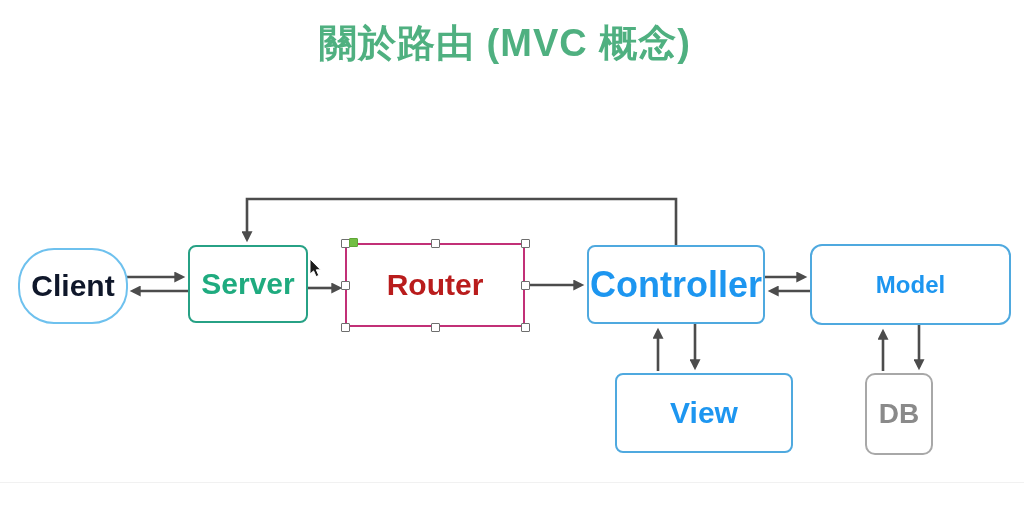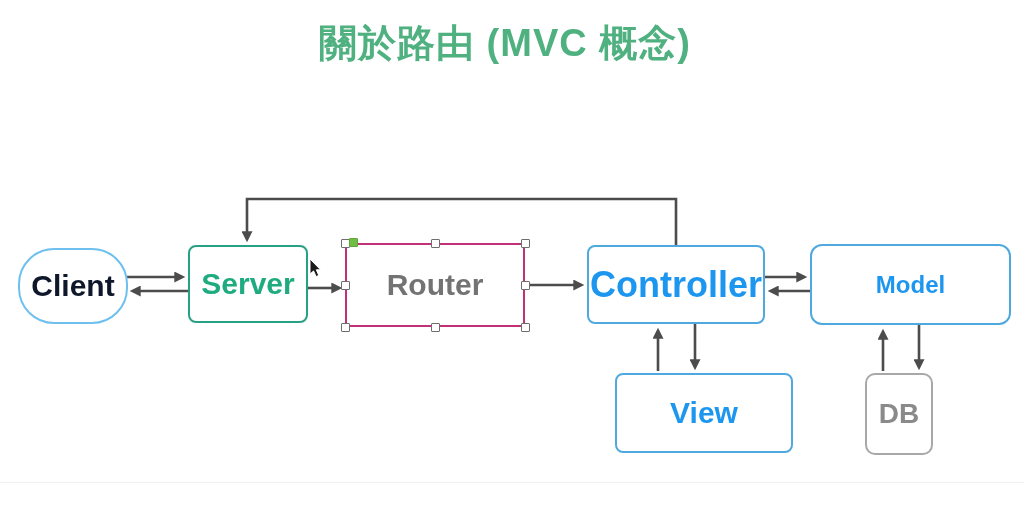--- a/index.html
+++ b/index.html
@@ -14,21 +14,21 @@
   .node{
     position:absolute;display:flex;align-items:center;justify-content:center;
     background:#ffffff;box-sizing:border-box;font-weight:bold;
   }
   .node .lbl{pointer-events:none;}
   #n-client{left:18px;top:248px;width:110px;height:76px;border:2.5px solid #6EC1EE;
     border-radius:36px;color:#0f172a;font-size:30px;}
   #n-server{left:188px;top:245px;width:120px;height:78px;border:2.5px solid #27A185;
     border-radius:8px;color:#1FAB7F;font-size:30px;}
   #n-router{left:345px;top:243px;width:180px;height:84px;border:2.5px solid #C23077;
-    border-radius:1px;color:#737373;font-size:30px;}
+    border-radius:1px;color:#b91c1c;font-size:30px;}
   #n-controller{left:587px;top:245px;width:178px;height:79px;border:2.5px solid #4FA9DF;
     border-radius:8px;color:#1D96F0;font-size:36px;}
   #n-model{left:810px;top:244px;width:201px;height:81px;border:2.5px solid #4FA9DF;
     border-radius:12px;color:#1D96F0;font-size:24px;}
   #n-view{left:587px;top:373px;width:178px;height:80px;border:2.5px solid #4FA9DF;
     border-radius:8px;color:#1D96F0;font-size:30px;margin-left:28px;}
   #n-db{left:865px;top:373px;width:68px;height:82px;border:2.5px solid #A8A8A8;
     border-radius:10px;color:#8A8A8A;font-size:28px;align-items:center;}
   #arrows{position:absolute;left:0;top:0;width:1024px;height:506px;}
   .handle{

